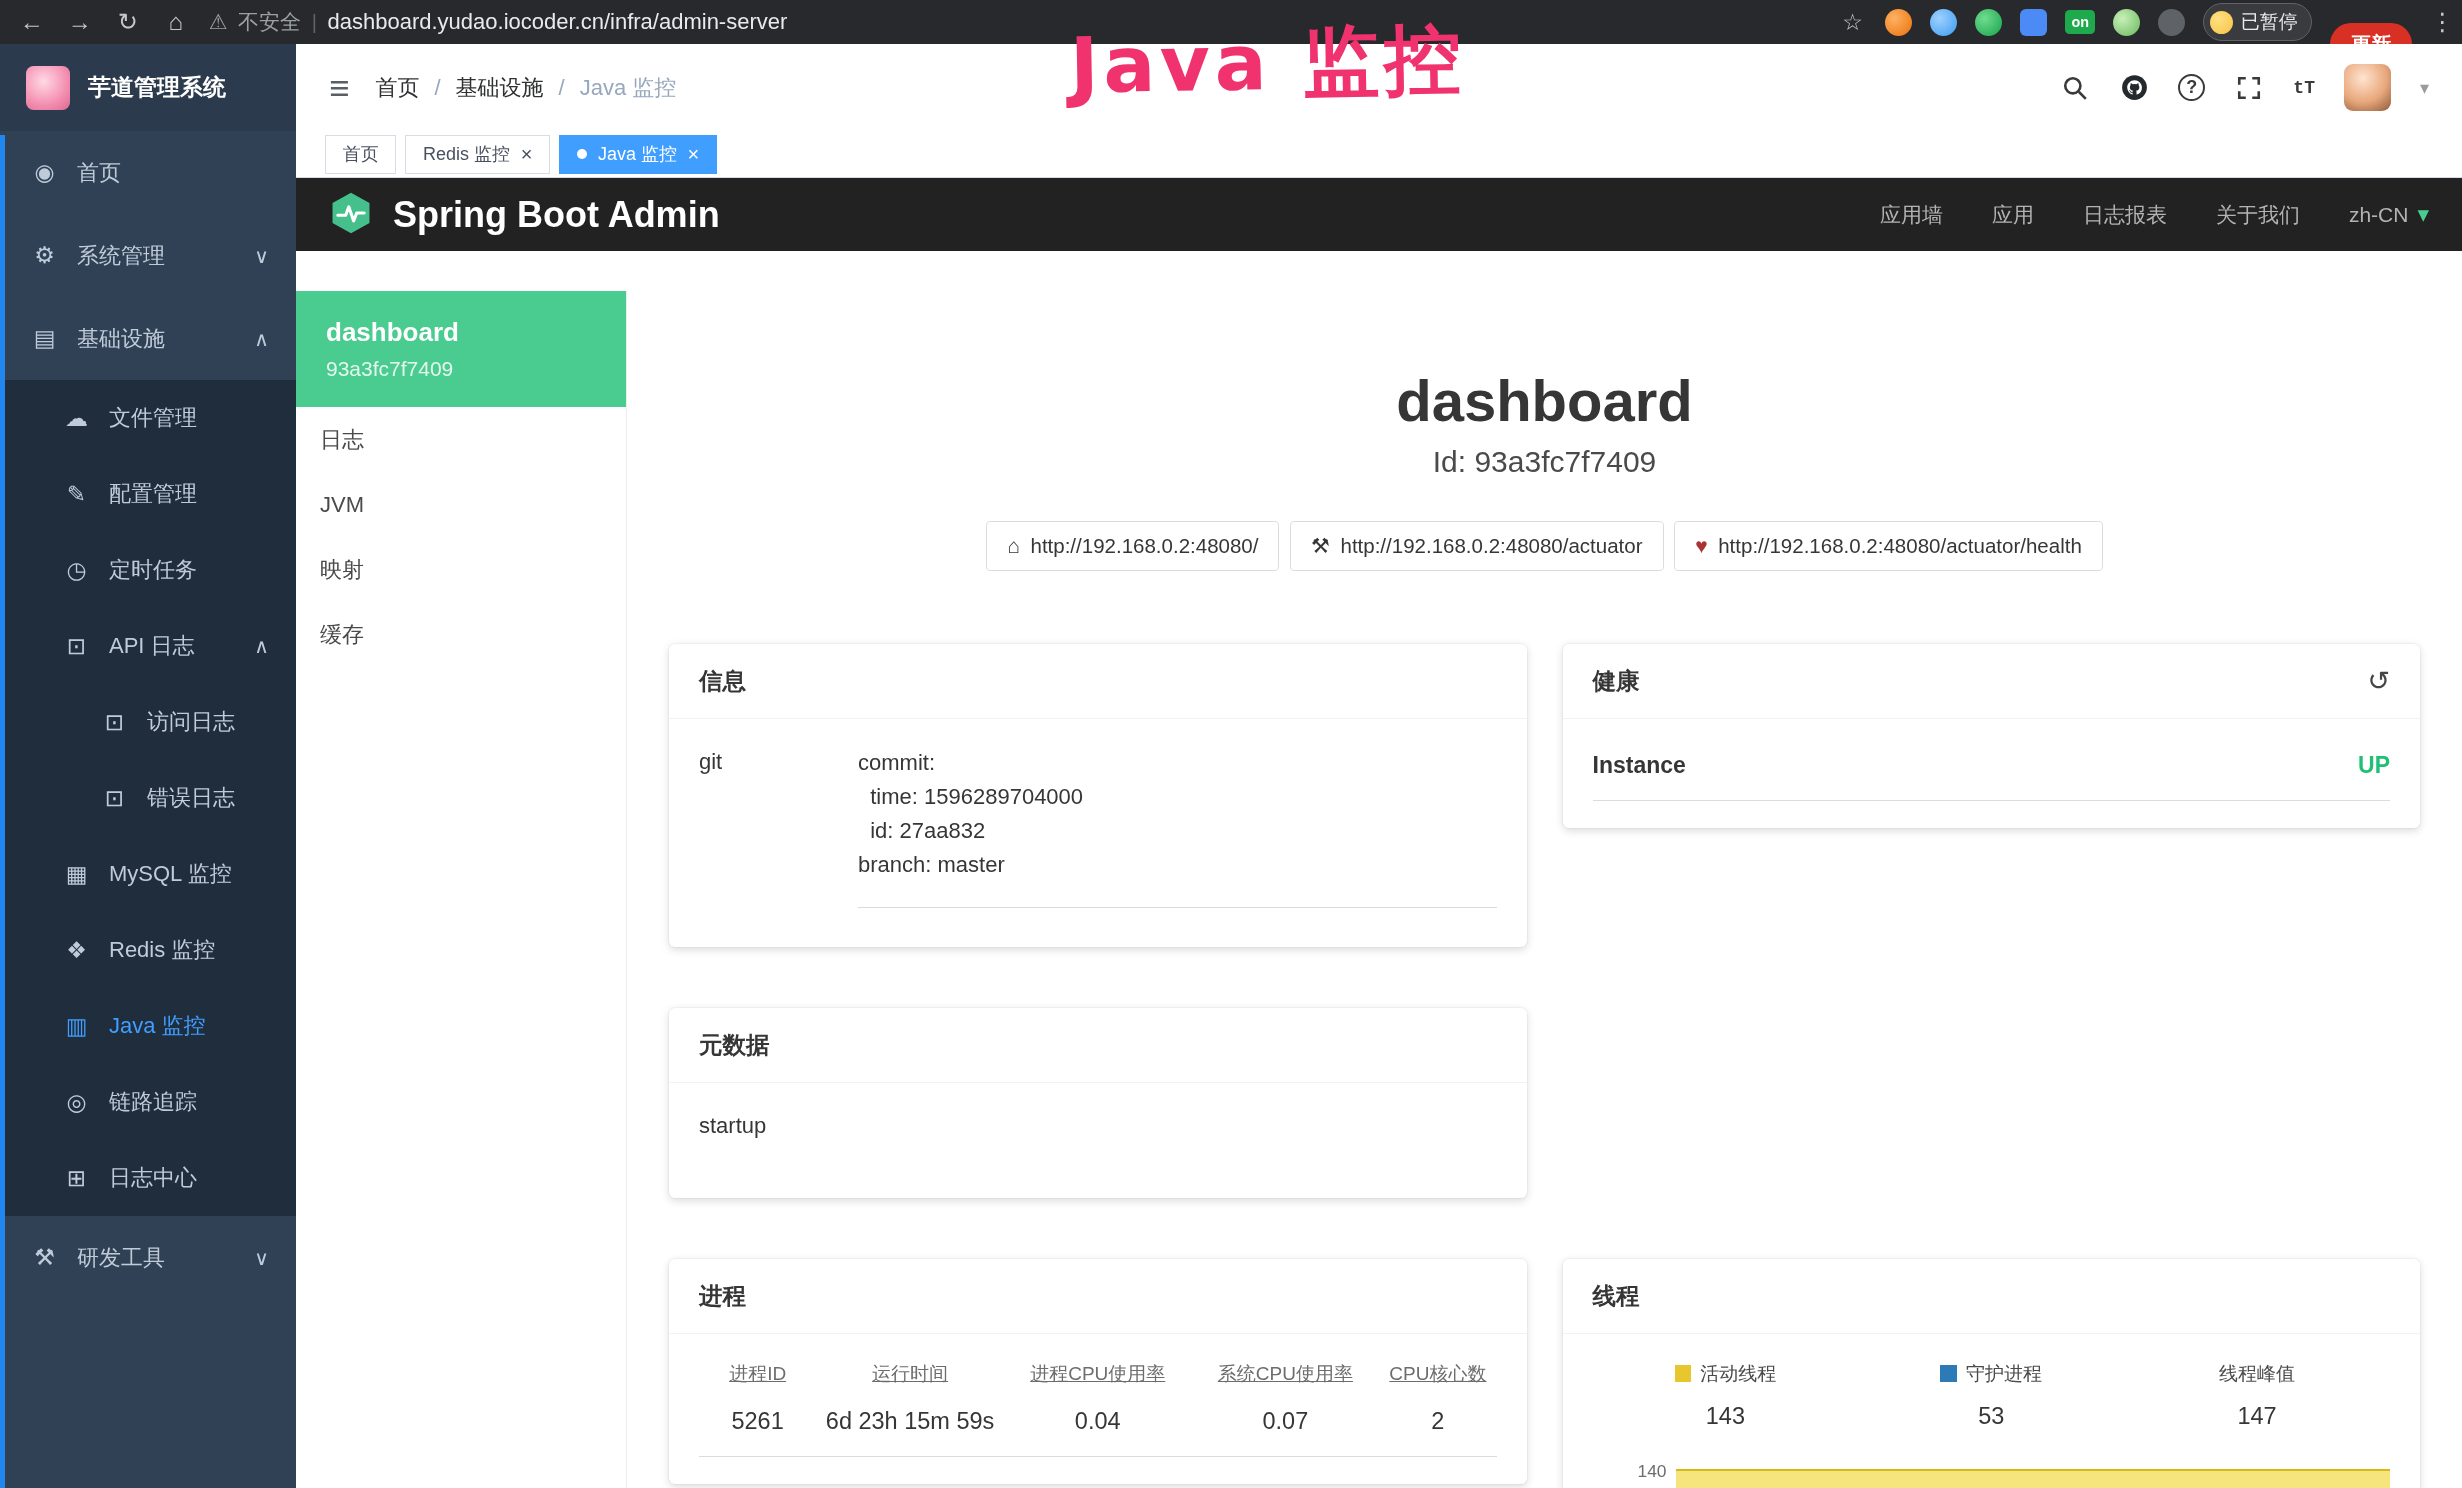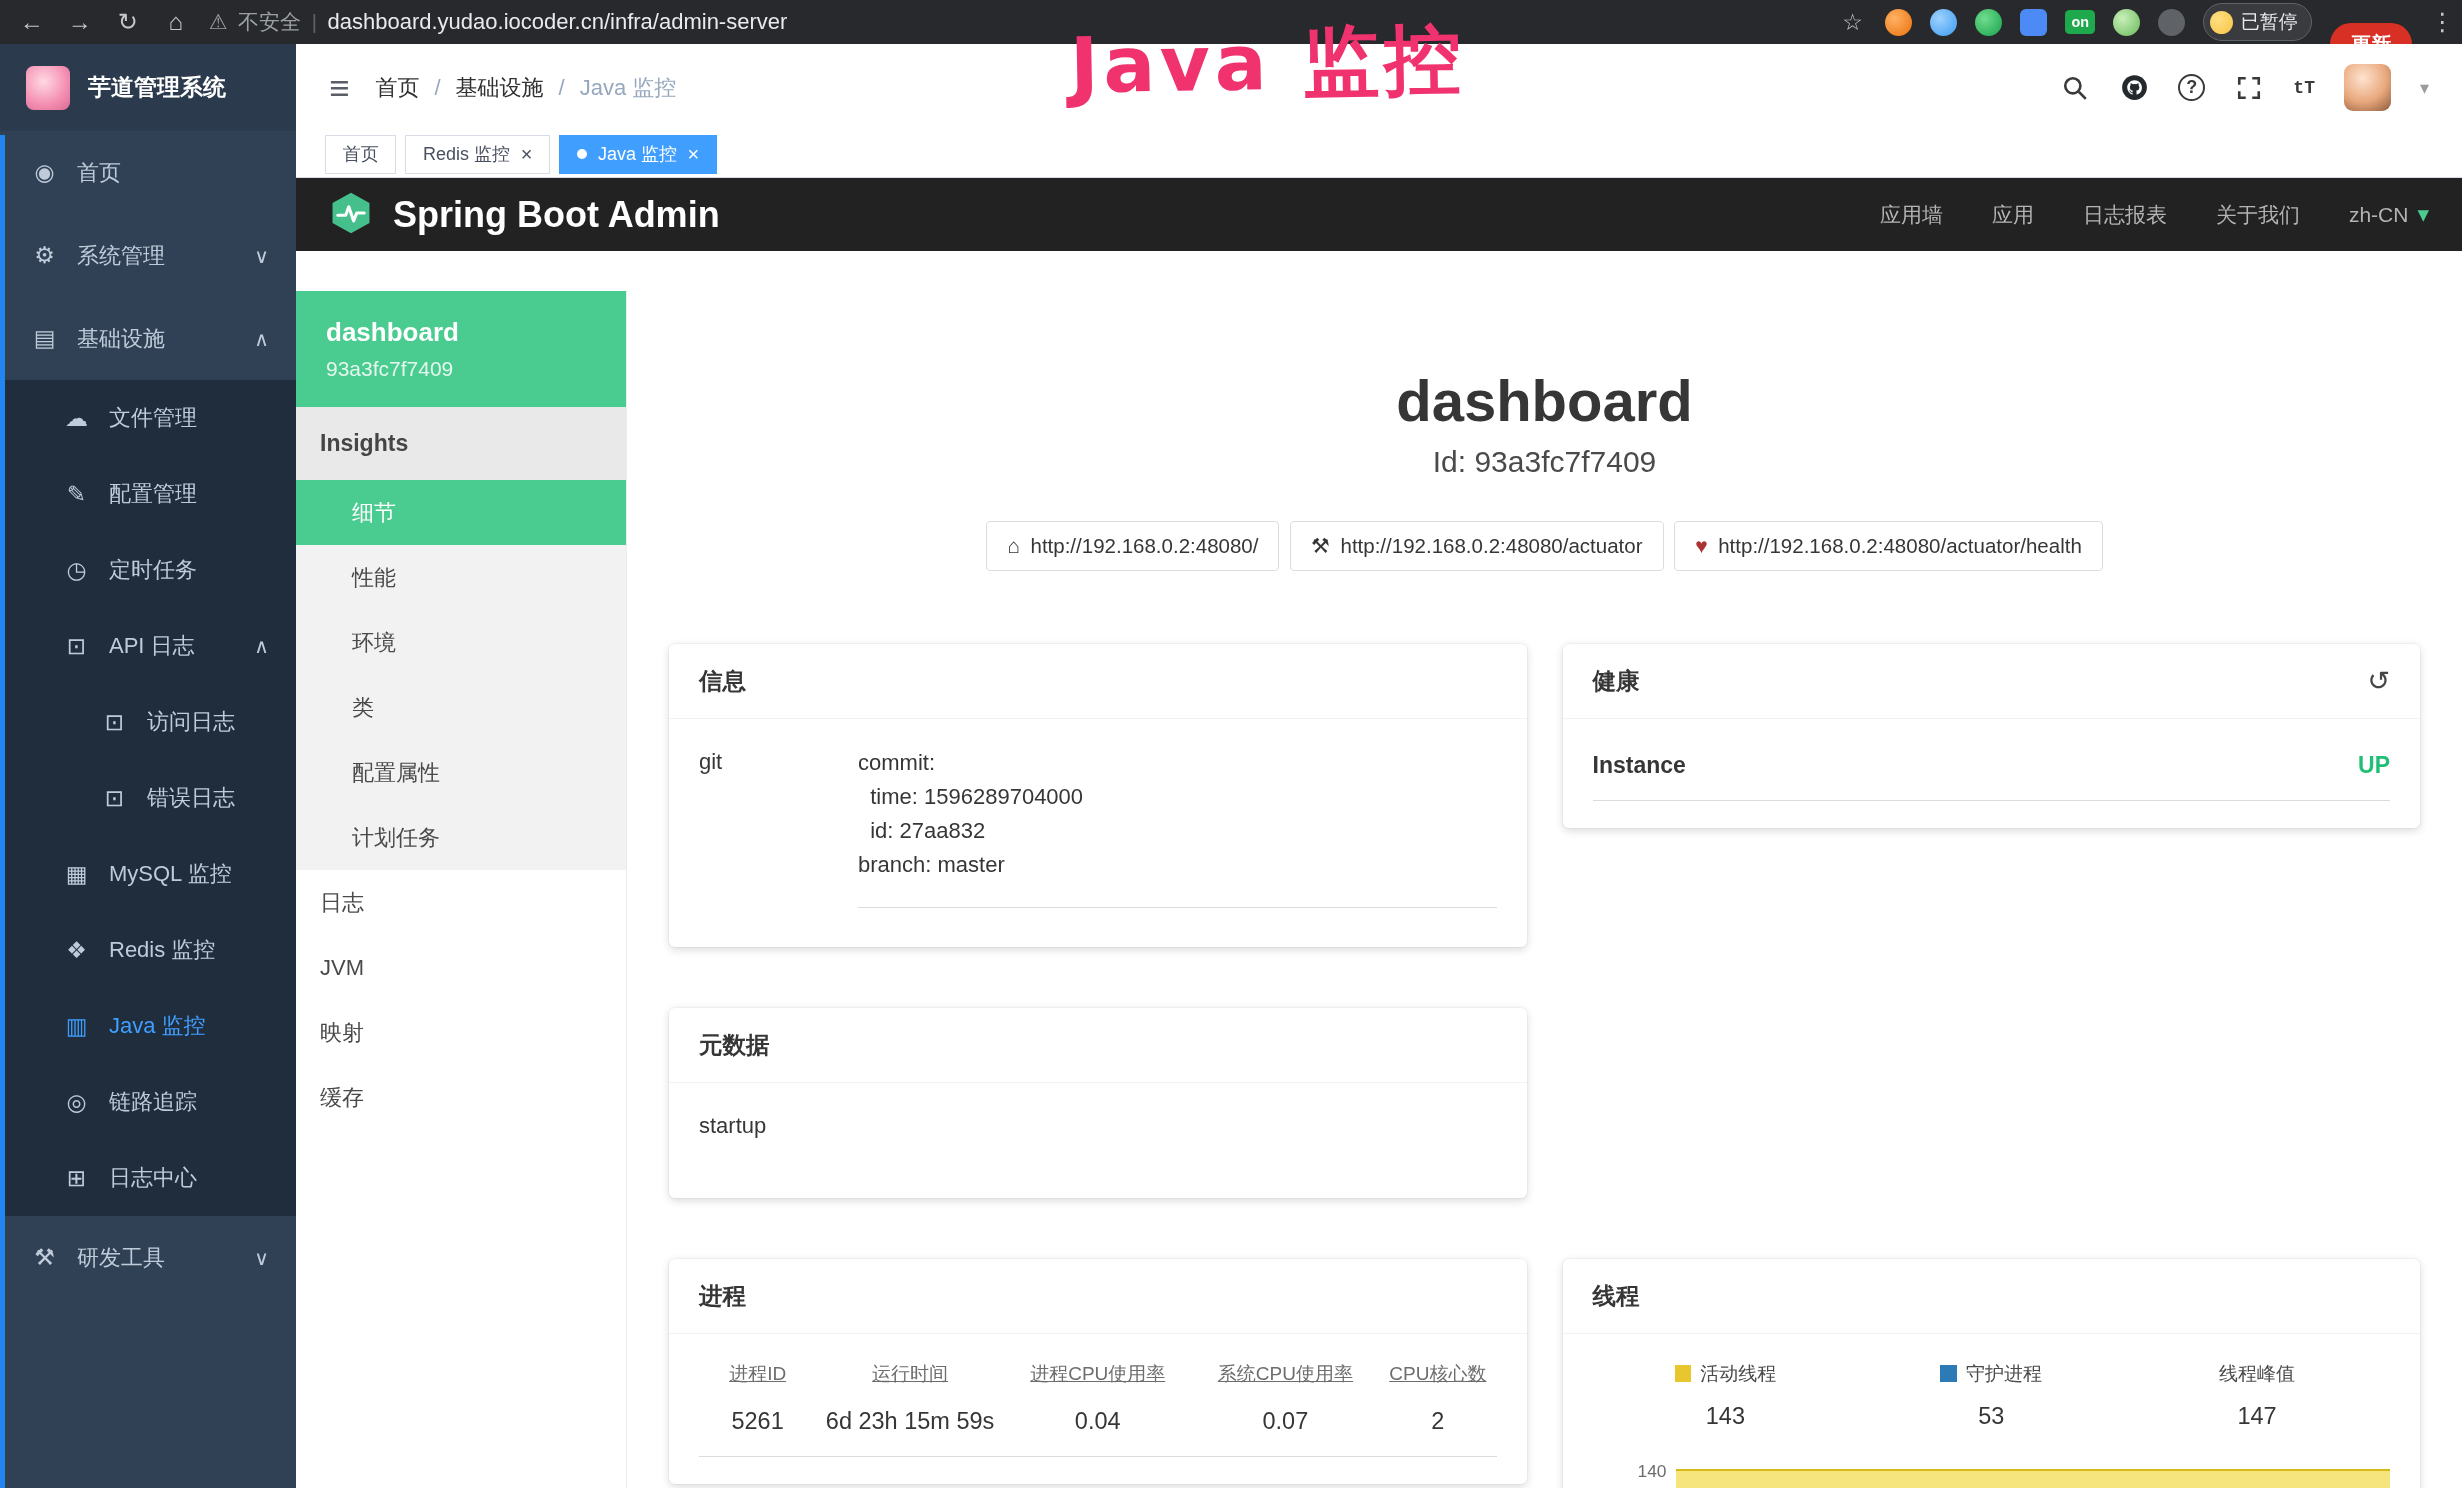--- a/index.html
+++ b/index.html
@@ -306,29 +306,20 @@
       </div>
     </div>
 
     <div class="sba-body">
 
       <aside class="sba-side">
         <div class="appblock">
           <div class="nm">dashboard</div>
           <div class="aid">93a3fc7f7409</div>
         </div>
-        <div class="insights">
-          <div class="ins-hdr">Insights</div>
-          <div class="side-item active">细节</div>
-          <div class="side-item">性能</div>
-          <div class="side-item">环境</div>
-          <div class="side-item">类</div>
-          <div class="side-item">配置属性</div>
-          <div class="side-item">计划任务</div>
-        </div>
         <div class="side-item root">日志</div>
         <div class="side-item root">JVM</div>
         <div class="side-item root">映射</div>
         <div class="side-item root">缓存</div>
       </aside>
 
       <main class="sba-main">
         <div class="m-title">dashboard</div>
         <div class="m-sub">Id: 93a3fc7f7409</div>
 

